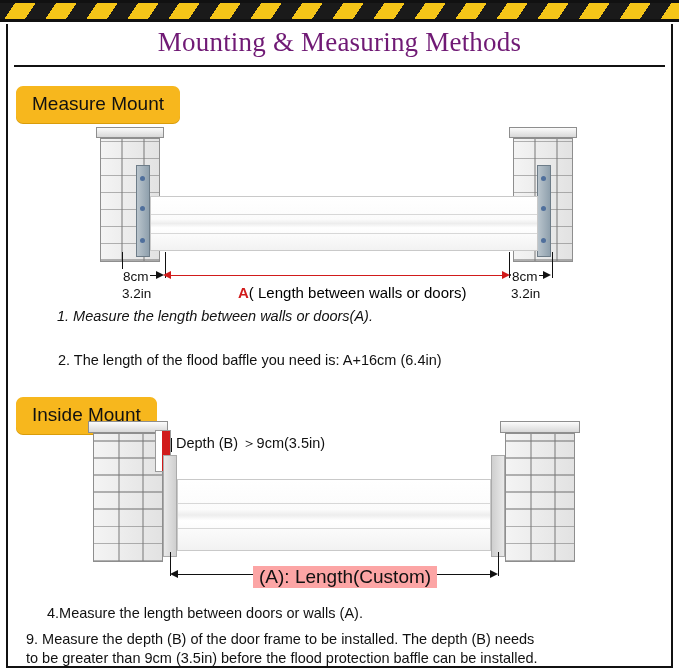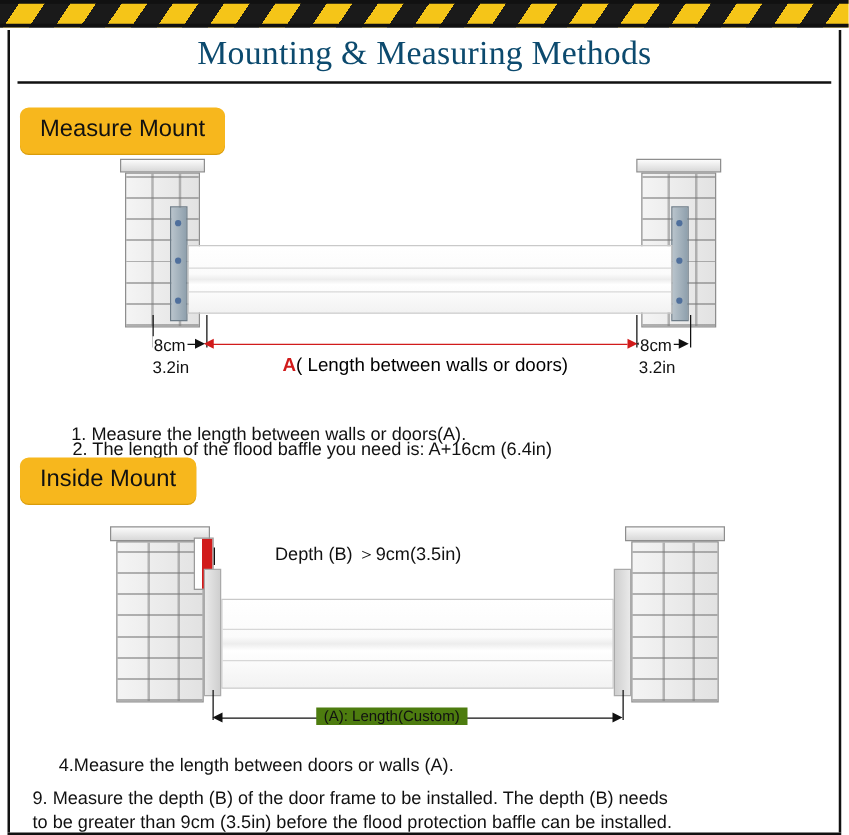--- a/index.html
+++ b/index.html
@@ -24,42 +24,42 @@
   }
   
   .title-wrap{
     position:absolute;left:0;top:24px;width:679px;height:42px;
   }
   .title{
     position:absolute;left:0;right:0;top:3px;
     text-align:center;
     font-family:"Liberation Serif", serif;
     font-size:27px;
-    color:#0c4a6e;
+    color:#701a75;
     letter-spacing:.2px;
   }
   .title-rule{
     position:absolute;left:14px;right:14px;top:41px;height:2px;background:#111;
   }
   .frame-left{position:absolute;left:6px;top:24px;width:2px;height:642px;background:#111;}
   .frame-right{position:absolute;right:6px;top:24px;width:2px;height:642px;background:#111;}
   .frame-bottom{position:absolute;left:6px;bottom:0px;width:667px;height:2px;background:#111;}
 
   
   .tag{
     position:absolute;
     background:#f7b71d;
     border-radius:7px;
     color:#111;
     font-size:19px;
     padding:7px 16px 8px 16px;
     box-shadow:0 1px 0 #d99c0a;
   }
   #tag-outside{left:16px;top:86px;}
-  #tag-inside{left:16px;top:366px;}
+  #tag-inside{left:16px;top:397px;}
 
   
   .pillar{
     position:absolute;
     background:
       repeating-linear-gradient(0deg, rgba(120,120,120,.55) 0px, rgba(120,120,120,.55) 1.5px, transparent 1.5px, transparent 17px),
       linear-gradient(90deg,#f4f4f4,#e2e2e2);
     border:1px solid #8e8e8e;
     box-sizing:border-box;
     overflow:hidden;
@@ -179,55 +179,55 @@
 
 <div class="mline-blk" style="left:515px;top:275px;width:30px;"></div>
 <div class="arrow-lb" style="left:509px;top:271px;"></div>
 <div class="arrow-rb" style="left:543px;top:271px;"></div>
 
 <div class="dimtext" style="left:122px;top:269px;background:#fff;padding:0 1px;">8cm</div>
 <div class="dimtext" style="left:122px;top:286px;">3.2in</div>
 <div class="dimtext" style="left:511px;top:269px;background:#fff;padding:0 1px;">8cm</div>
 <div class="dimtext" style="left:511px;top:286px;">3.2in</div>
 
-<div style="position:absolute;left:226px;top:284px;font-size:15px;white-space:nowrap;">
+<div style="position:absolute;left:238px;top:284px;font-size:15px;white-space:nowrap;">
   <span class="redA">A</span><span>( Length between walls or doors)</span>
 </div>
 
-<div class="caption" style="left:57px;top:340px;">1. Measure the length between walls or doors(A).</div>
+<div class="caption" style="left:57px;top:308px;font-style:italic;">1. Measure the length between walls or doors(A).</div>
 <div class="caption" style="left:58px;top:352px;">2. The length of the flood baffle you need is: A+16cm (6.4in)</div>
 
 <div class="tag" id="tag-inside">Inside Mount</div>
 
 <div class="pillar-top" style="left:88px;top:421px;width:80px;height:12px;"></div>
 <div class="pillar" style="left:93px;top:433px;width:70px;height:129px;">
   <div class="brickcol" style="left:24px;"></div>
   <div class="brickcol" style="left:48px;"></div>
 </div>
 
 <div class="pillar-top" style="left:500px;top:421px;width:80px;height:12px;"></div>
 <div class="pillar" style="left:505px;top:433px;width:70px;height:129px;">
   <div class="brickcol" style="left:24px;"></div>
   <div class="brickcol" style="left:48px;"></div>
 </div>
 
 <div class="depth-marker" style="left:155px;top:430px;width:16px;height:42px;"></div>
 <div class="vtick" style="left:171px;top:438px;height:14px;"></div>
-<div class="dimtext" style="left:176px;top:434px;font-size:14.5px;margin-left:44px;">Depth (B) ＞9cm(3.5in)</div>
+<div class="dimtext" style="left:176px;top:434px;font-size:14.5px;">Depth (B) ＞9cm(3.5in)</div>
 
 <div class="rail" style="left:163px;top:455px;width:14px;height:102px;background:linear-gradient(90deg,#e9e9e9,#cfcfcf);border-color:#aaa;"></div>
 <div class="rail" style="left:491px;top:455px;width:14px;height:102px;background:linear-gradient(90deg,#cfcfcf,#e9e9e9);border-color:#aaa;"></div>
 
 <div class="panel" style="left:177px;top:479px;width:314px;height:72px;">
   <div class="panel-line" style="top:23px;"></div>
   <div class="panel-line" style="top:48px;"></div>
 </div>
 
 <div class="vtick" style="left:170px;top:552px;height:24px;"></div>
 <div class="vtick" style="left:498px;top:552px;height:24px;"></div>
 <div class="mline-blk" style="left:176px;top:574px;width:316px;"></div>
 <div class="arrow-lb" style="left:170px;top:570px;"></div>
 <div class="arrow-rb" style="left:490px;top:570px;"></div>
-<div class="dimtext" style="left:253px;top:566px;background:#4d7c0f;padding:0 6px;font-size:12px;">(A): Length(Custom)</div>
+<div class="dimtext" style="left:253px;top:566px;background:#fca5a5;padding:0 6px;font-size:19px;">(A): Length(Custom)</div>
 
 <div class="caption" style="left:47px;top:605px;">4.Measure the length between doors or walls (A).</div>
 <div class="caption" style="left:26px;top:631px;">9. Measure the depth (B) of the door frame to be installed. The depth (B) needs</div>
 <div class="caption" style="left:26px;top:650px;">to be greater than 9cm (3.5in) before the flood protection baffle can be installed.</div>
 
 </body></html>

